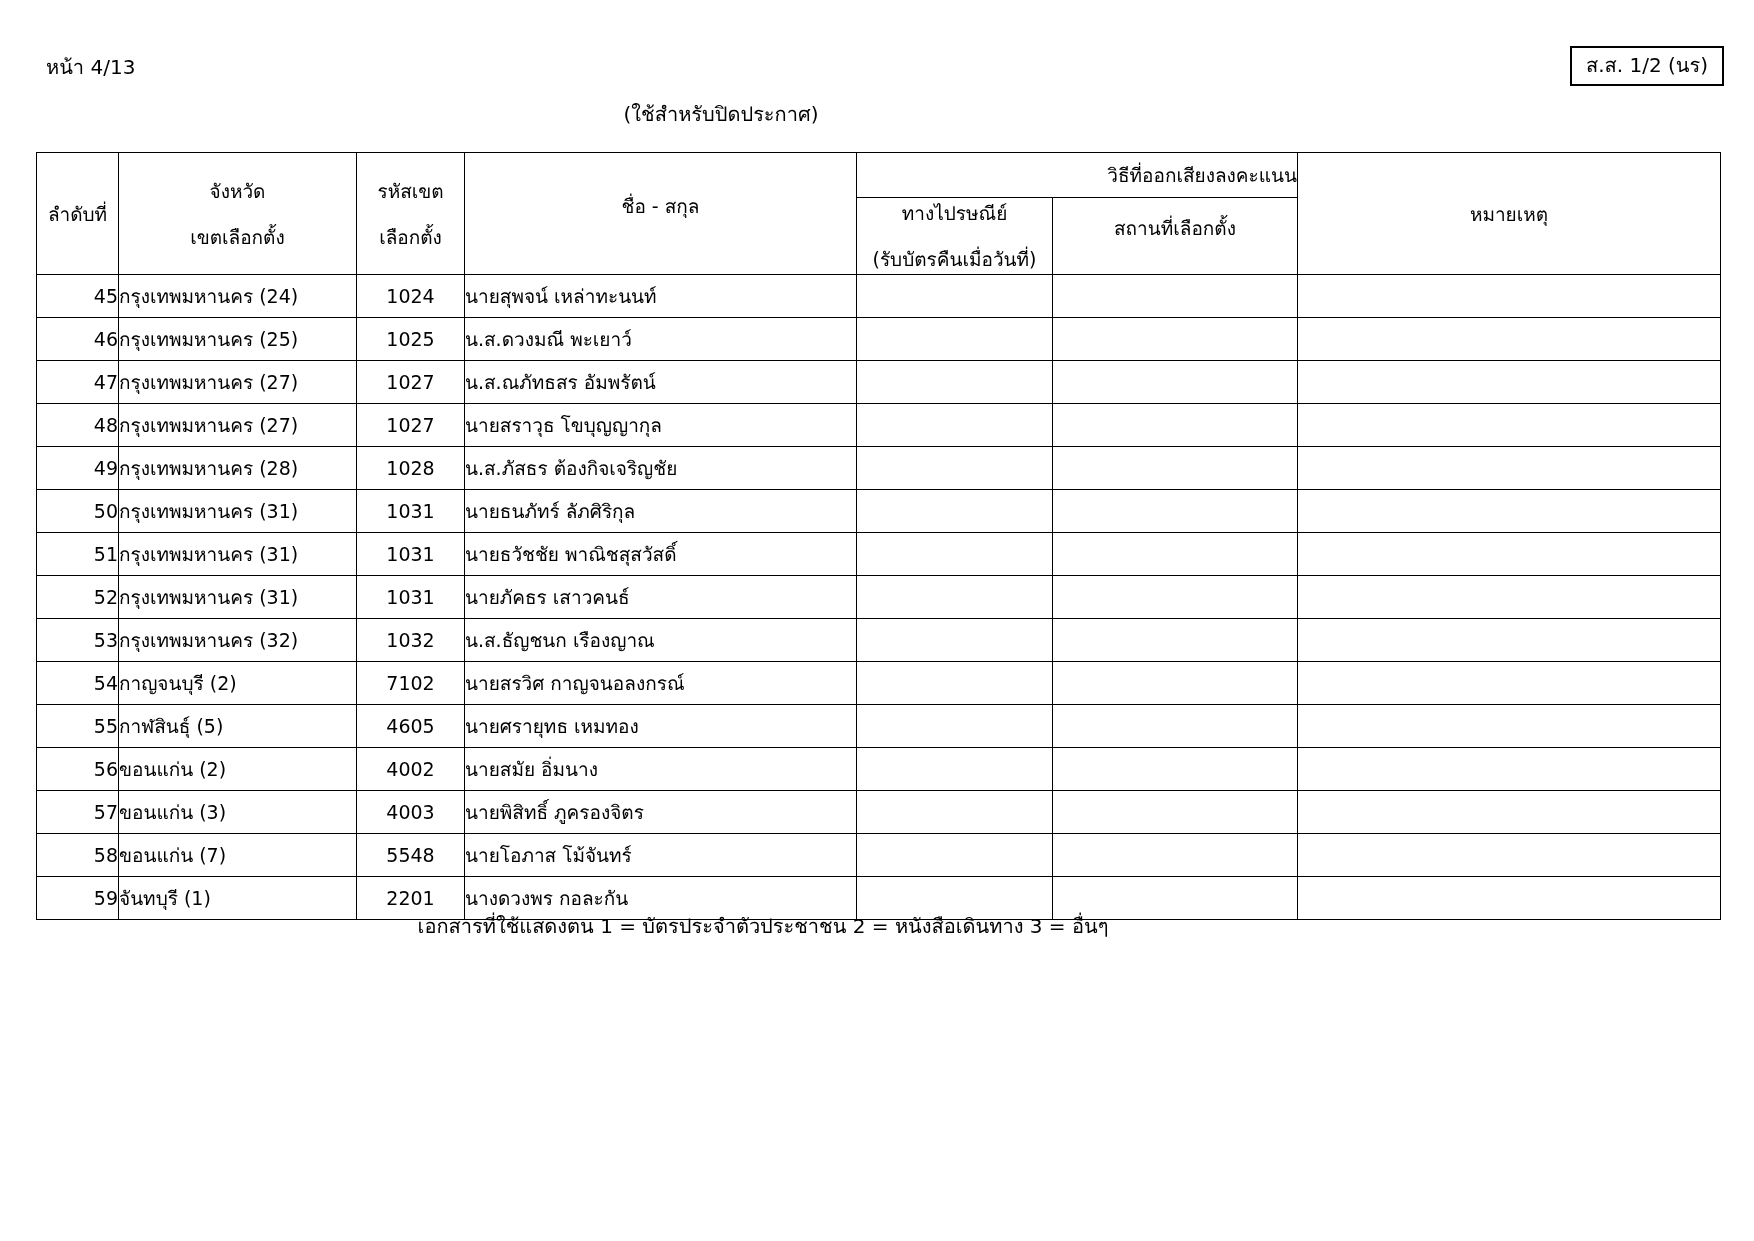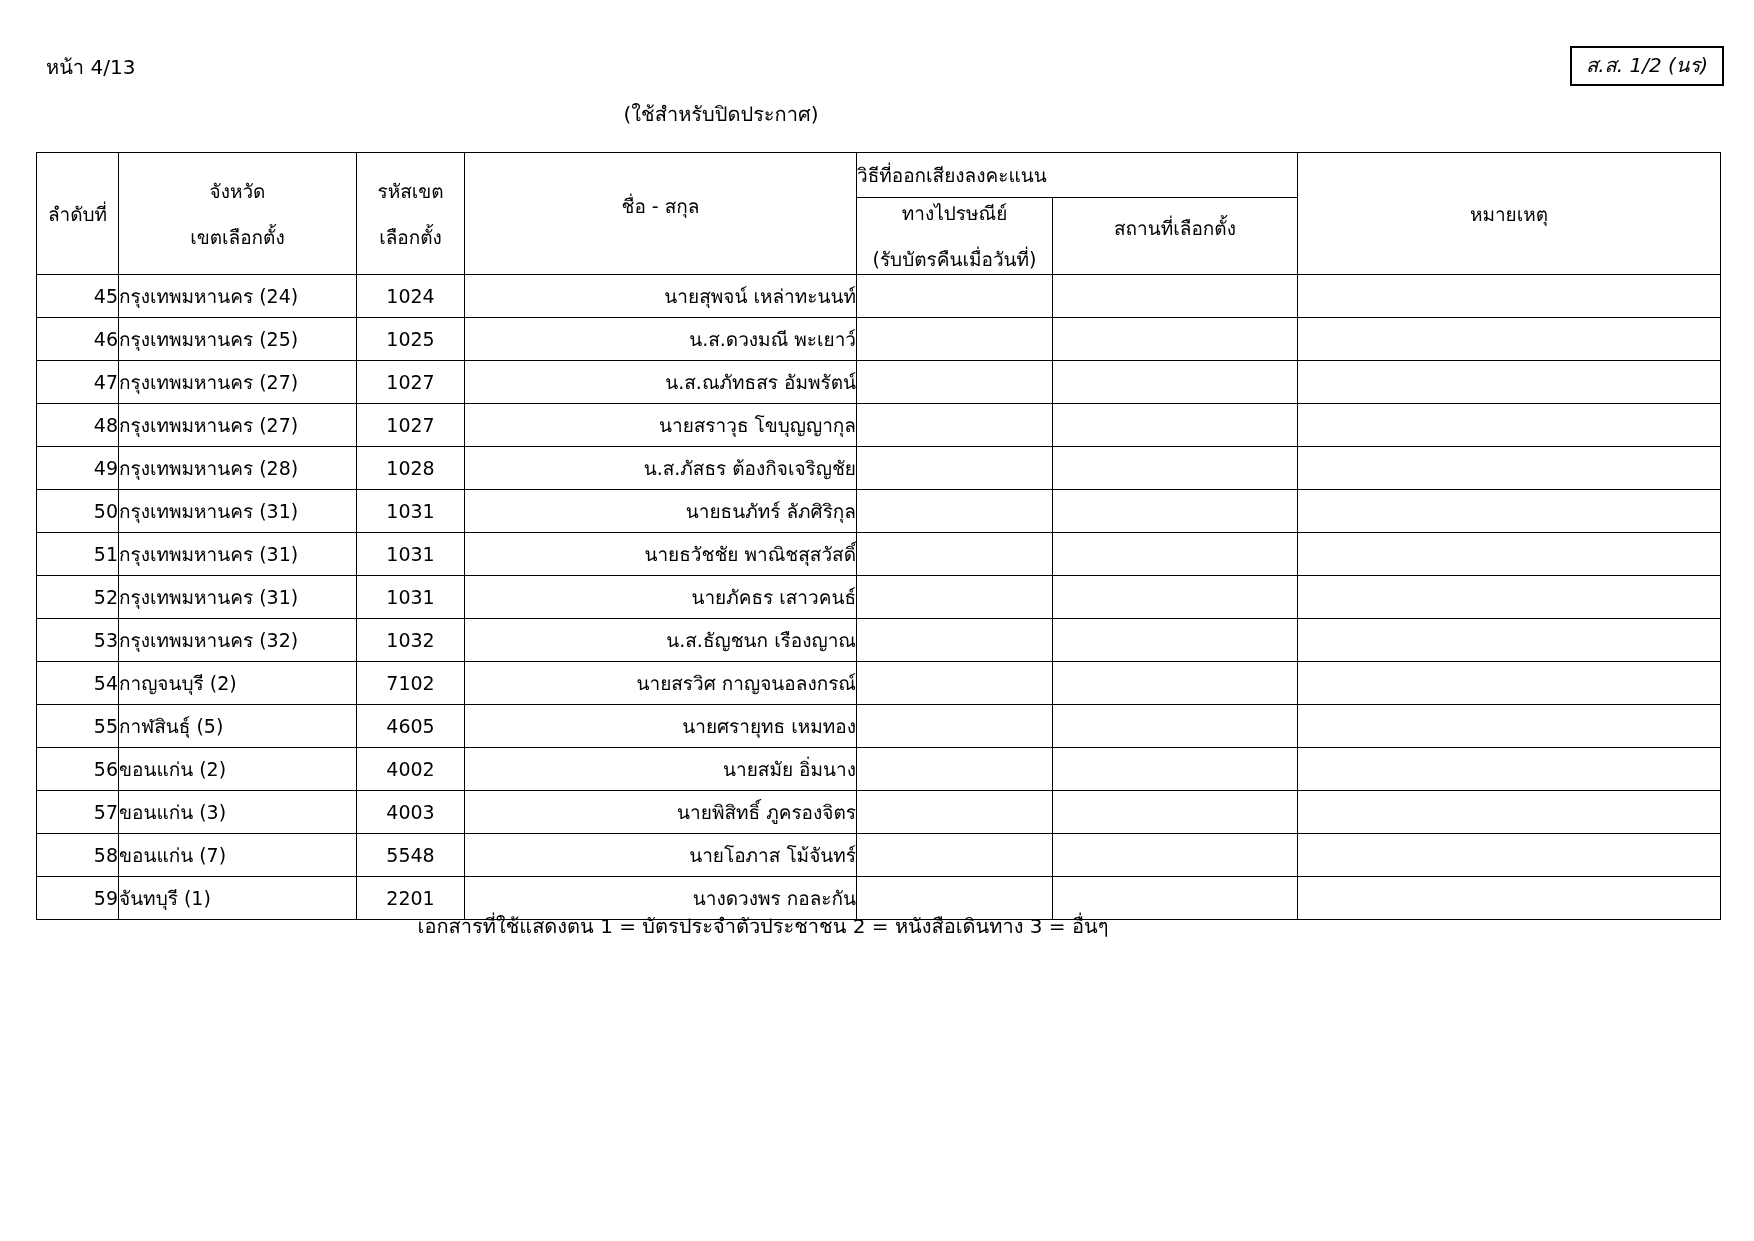--- a/index.html
+++ b/index.html
@@ -41,21 +41,20 @@
   }
   .form-code-box {
     position: absolute;
     right: 30px;
     top: -6px;
     border: 2px solid #000;
     padding: 4px 14px 6px 14px;
     font-size: 20px;
     line-height: 26px;
     white-space: nowrap;
-    font-style: italic;
   }
   .subtitle {
     position: absolute;
     top: 100px;
     left: 0;
     width: 1442px;
     text-align: center;
     font-size: 20px;
     line-height: 28px;
   }
@@ -88,21 +87,21 @@
   col.c-place  { width: 245px; }
   col.c-note   { width: 423px; }
 
   th.h-seq, th.h-prov, th.h-code, th.h-name, th.h-note {
     height: 118px;
     text-align: center;
     line-height: 30px;
   }
   th.h-group {
     height: 44px;
-    text-align: left;
+    text-align: right;
     line-height: 28px;
   }
   th.h-sub {
     height: 74px;
     text-align: center;
     line-height: 30px;
   }
   .line-top { display: block; margin-bottom: 16px; }
   .line-bot { display: block; }
 
@@ -112,21 +111,21 @@
   }
   td.d-prov {
     padding-left: 14px;
     text-align: left;
   }
   td.d-code {
     text-align: center;
   }
   td.d-name {
     padding-left: 14px;
-    text-align: right;
+    text-align: left;
   }
   td.d-blank {
     text-align: center;
   }
 
   
   .footer-note {
     position: absolute;
     top: 912px;
     left: 0;

